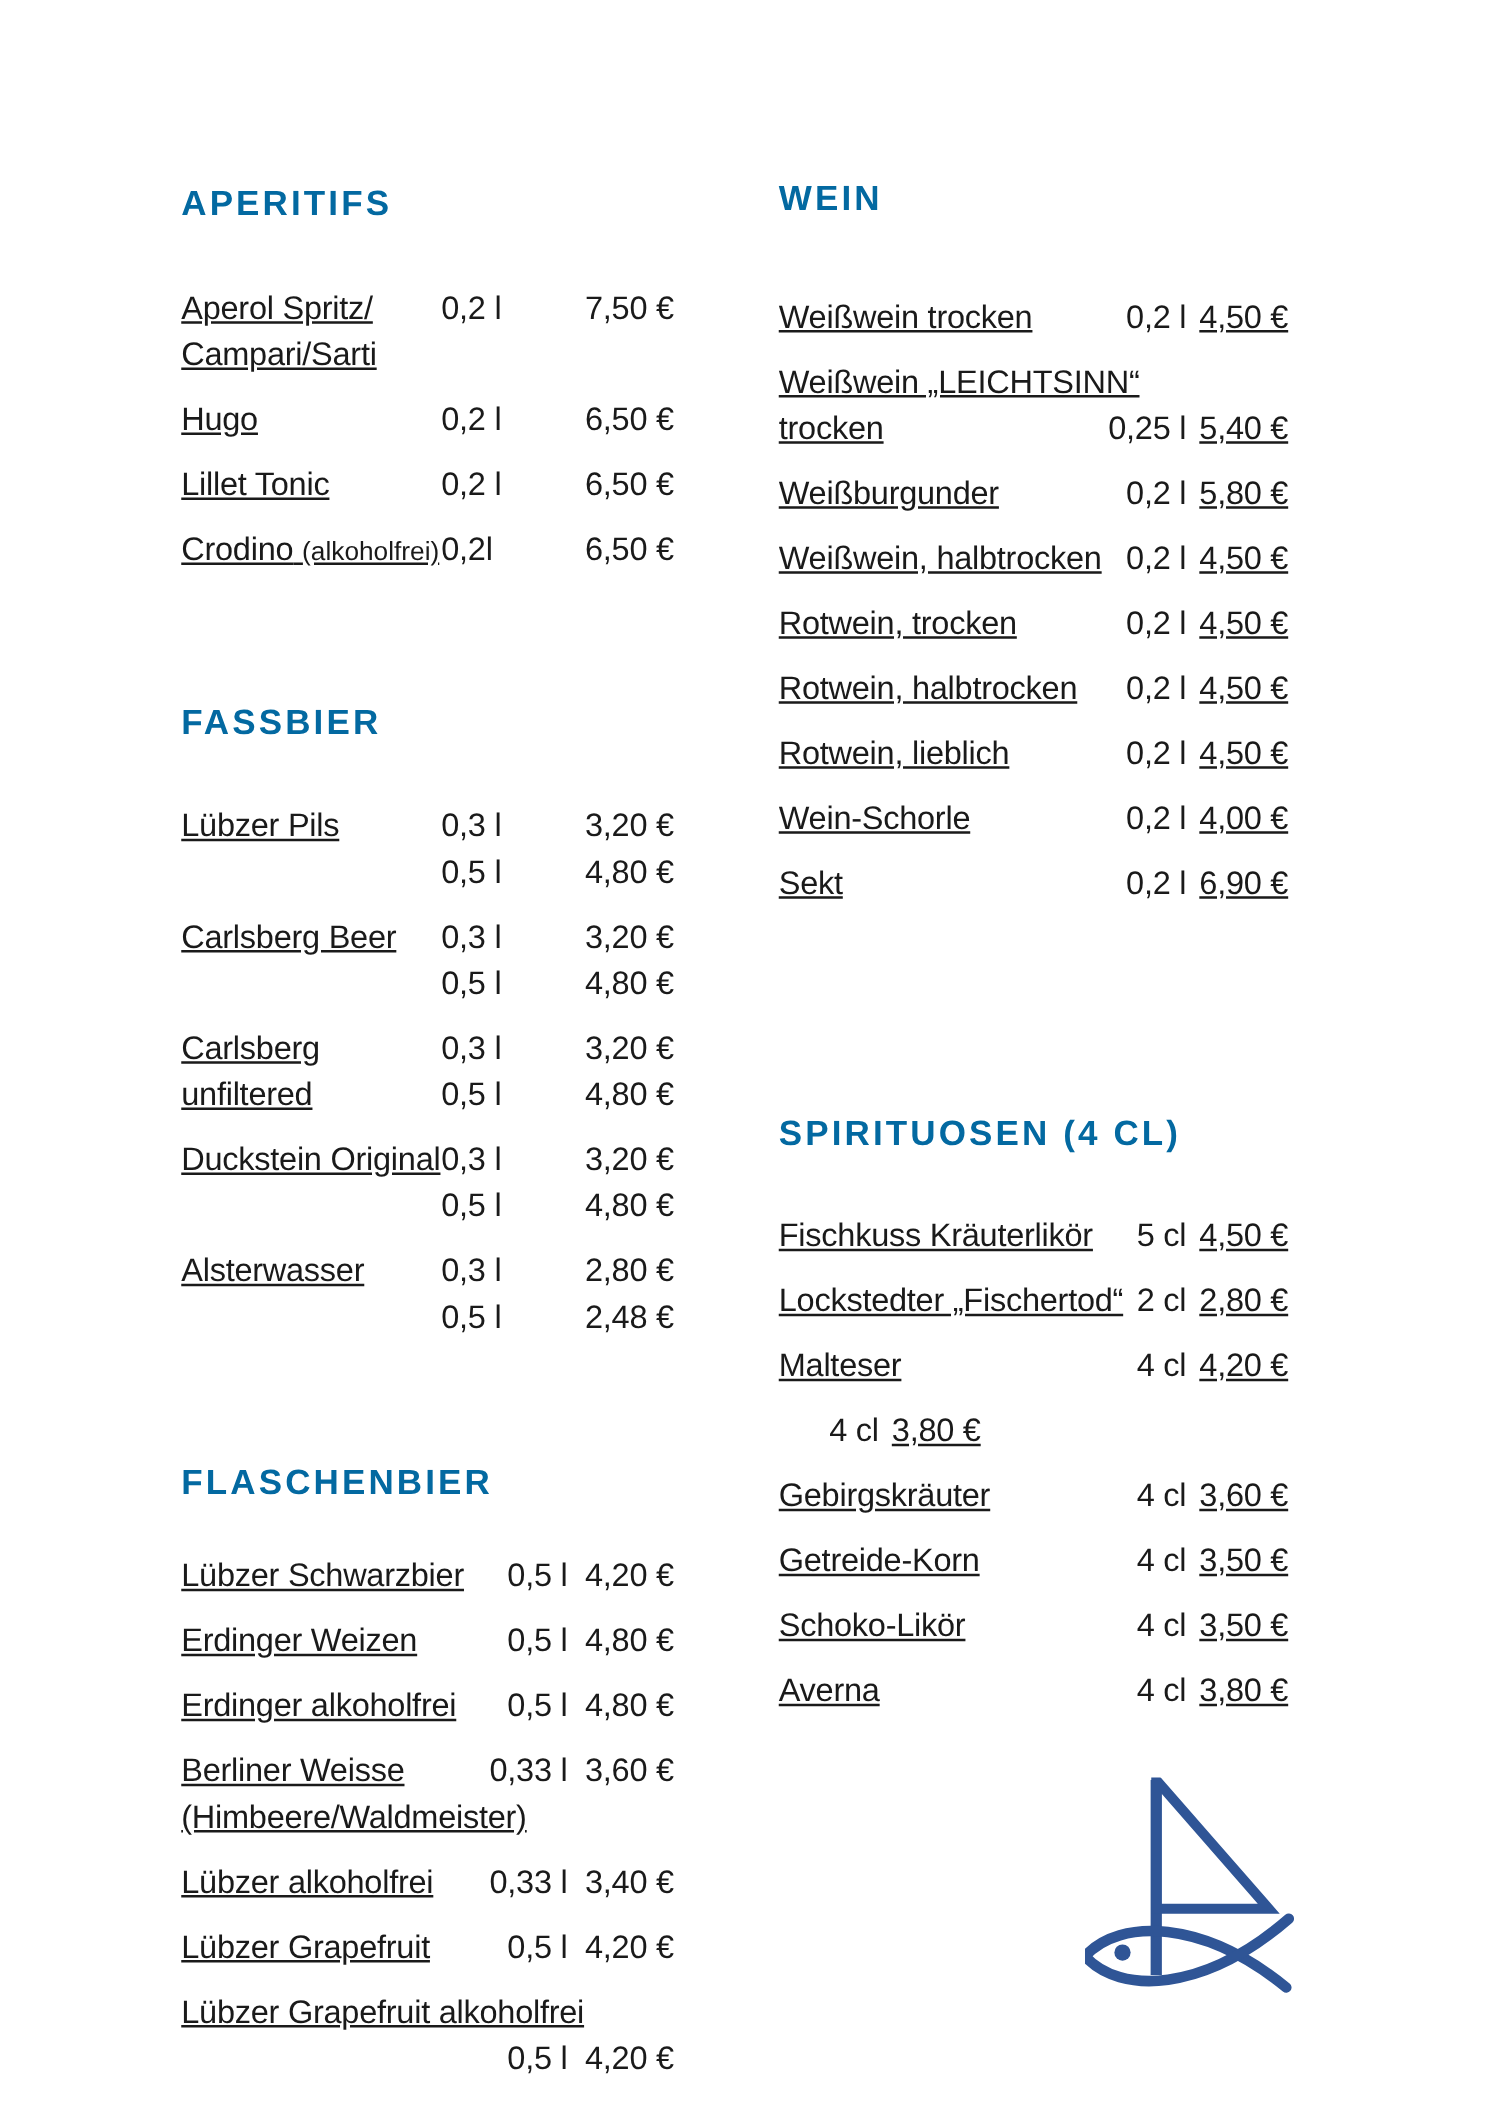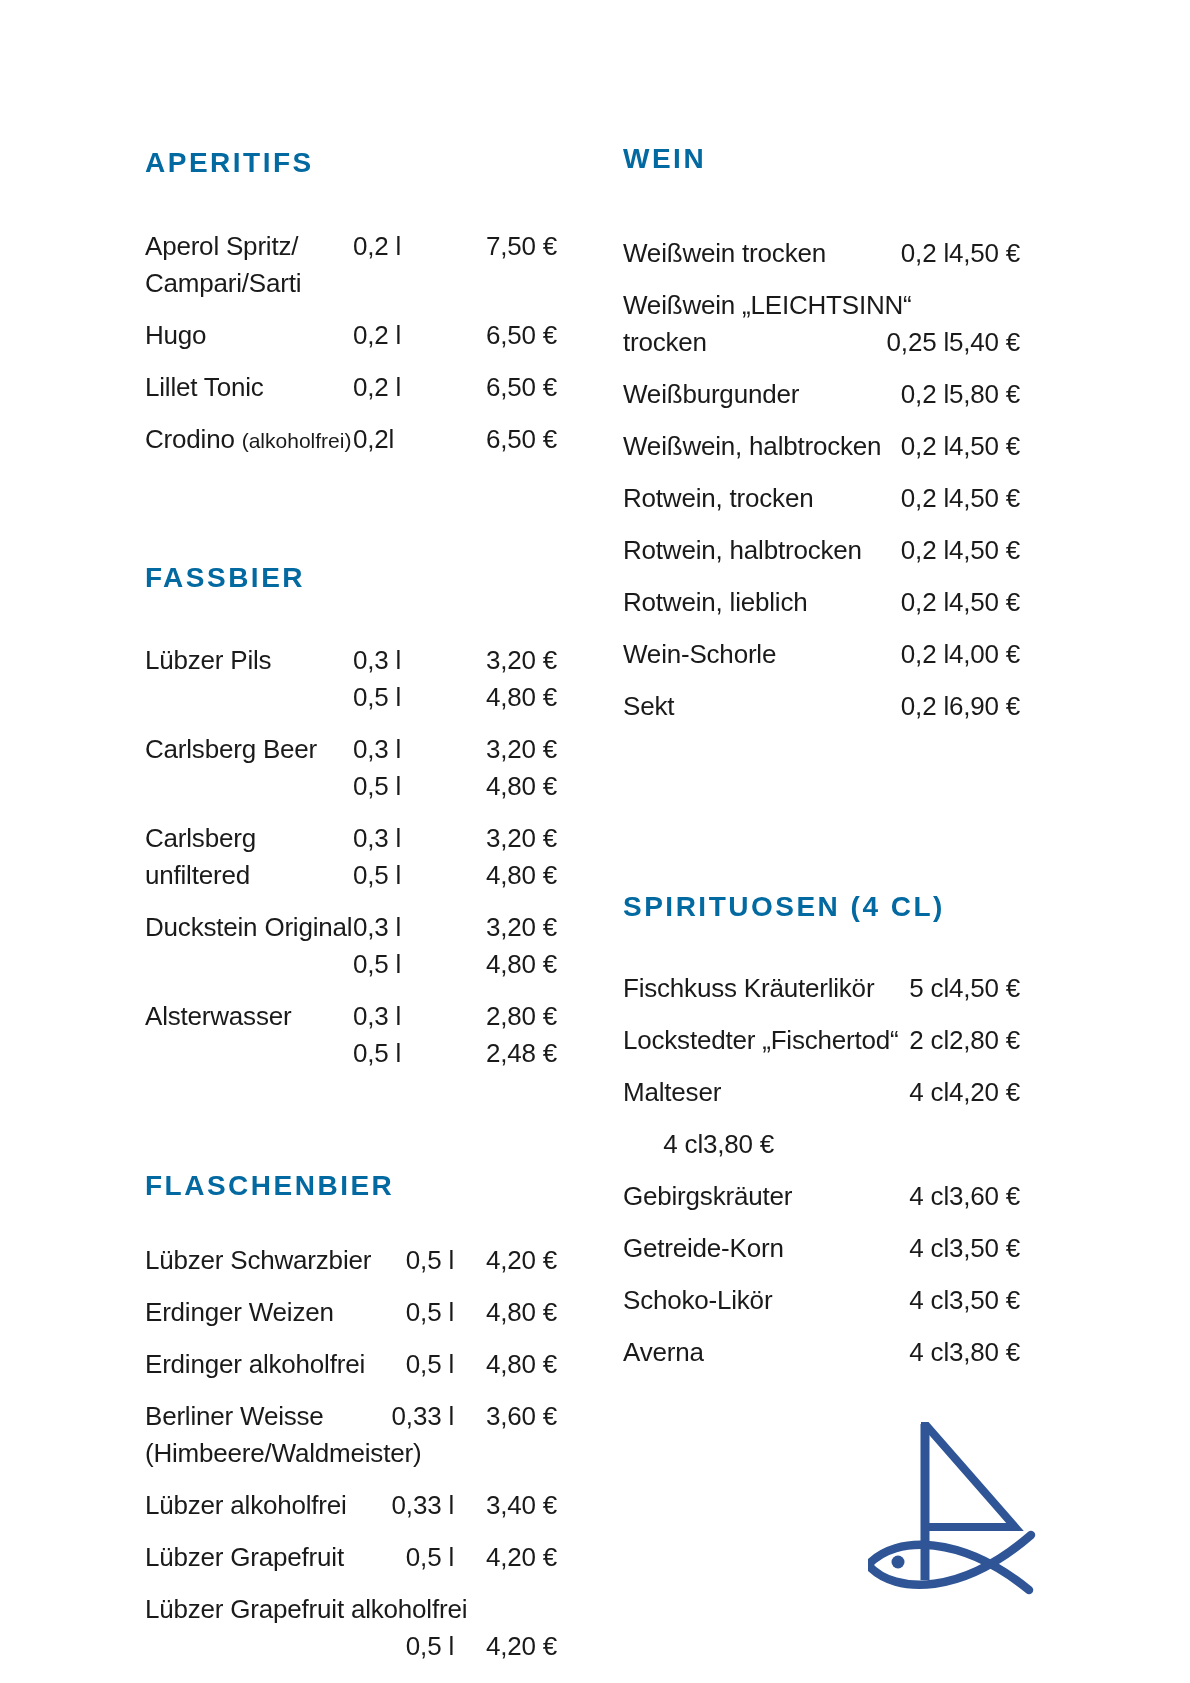--- a/index.html
+++ b/index.html
@@ -30,31 +30,31 @@
     color:#0369a1;
   }
   #sec-aperitifs    .items { margin-top:47px; }
   #sec-fassbier     .items { margin-top:46px; }
   #sec-flaschenbier .items { margin-top:38px; }
   #sec-wein         .items { margin-top:58px; }
   #sec-spirituosen  .items { margin-top:45px; }
 
   .item { margin-bottom:15px; }
   .row  { display:flex; }
-  .name { flex:1 1 auto; min-width:0; white-space:nowrap; }
+  .name { flex:1 1 auto; min-width:0; white-space:nowrap;text-decoration:underline; }
   .size, .price { flex:0 0 auto; white-space:nowrap; }
 
   
   .col-left .size  { width:115px; text-align:left; }
-  .col-left .price { width:89px;  text-align:right; }
+  .col-left .price { width:89px;  }
   .col-left .sz-right { text-align:right; padding-right:14px; box-sizing:border-box; }
 
   
   .col-right .size  { width:80px; text-align:right; }
-  .col-right .price { width:92px; text-align:left; }
+  .col-right .price { width:92px; text-align:center;text-decoration:underline; }
 
   .note { font-size:21px; letter-spacing:0;text-align:center; }
 
   .logo {
     position:absolute; left:868px; top:1422px;
     width:168px; height:178px;
   }
   .logo svg { width:100%; height:100%; display:block; }
 </style>
 </head>

